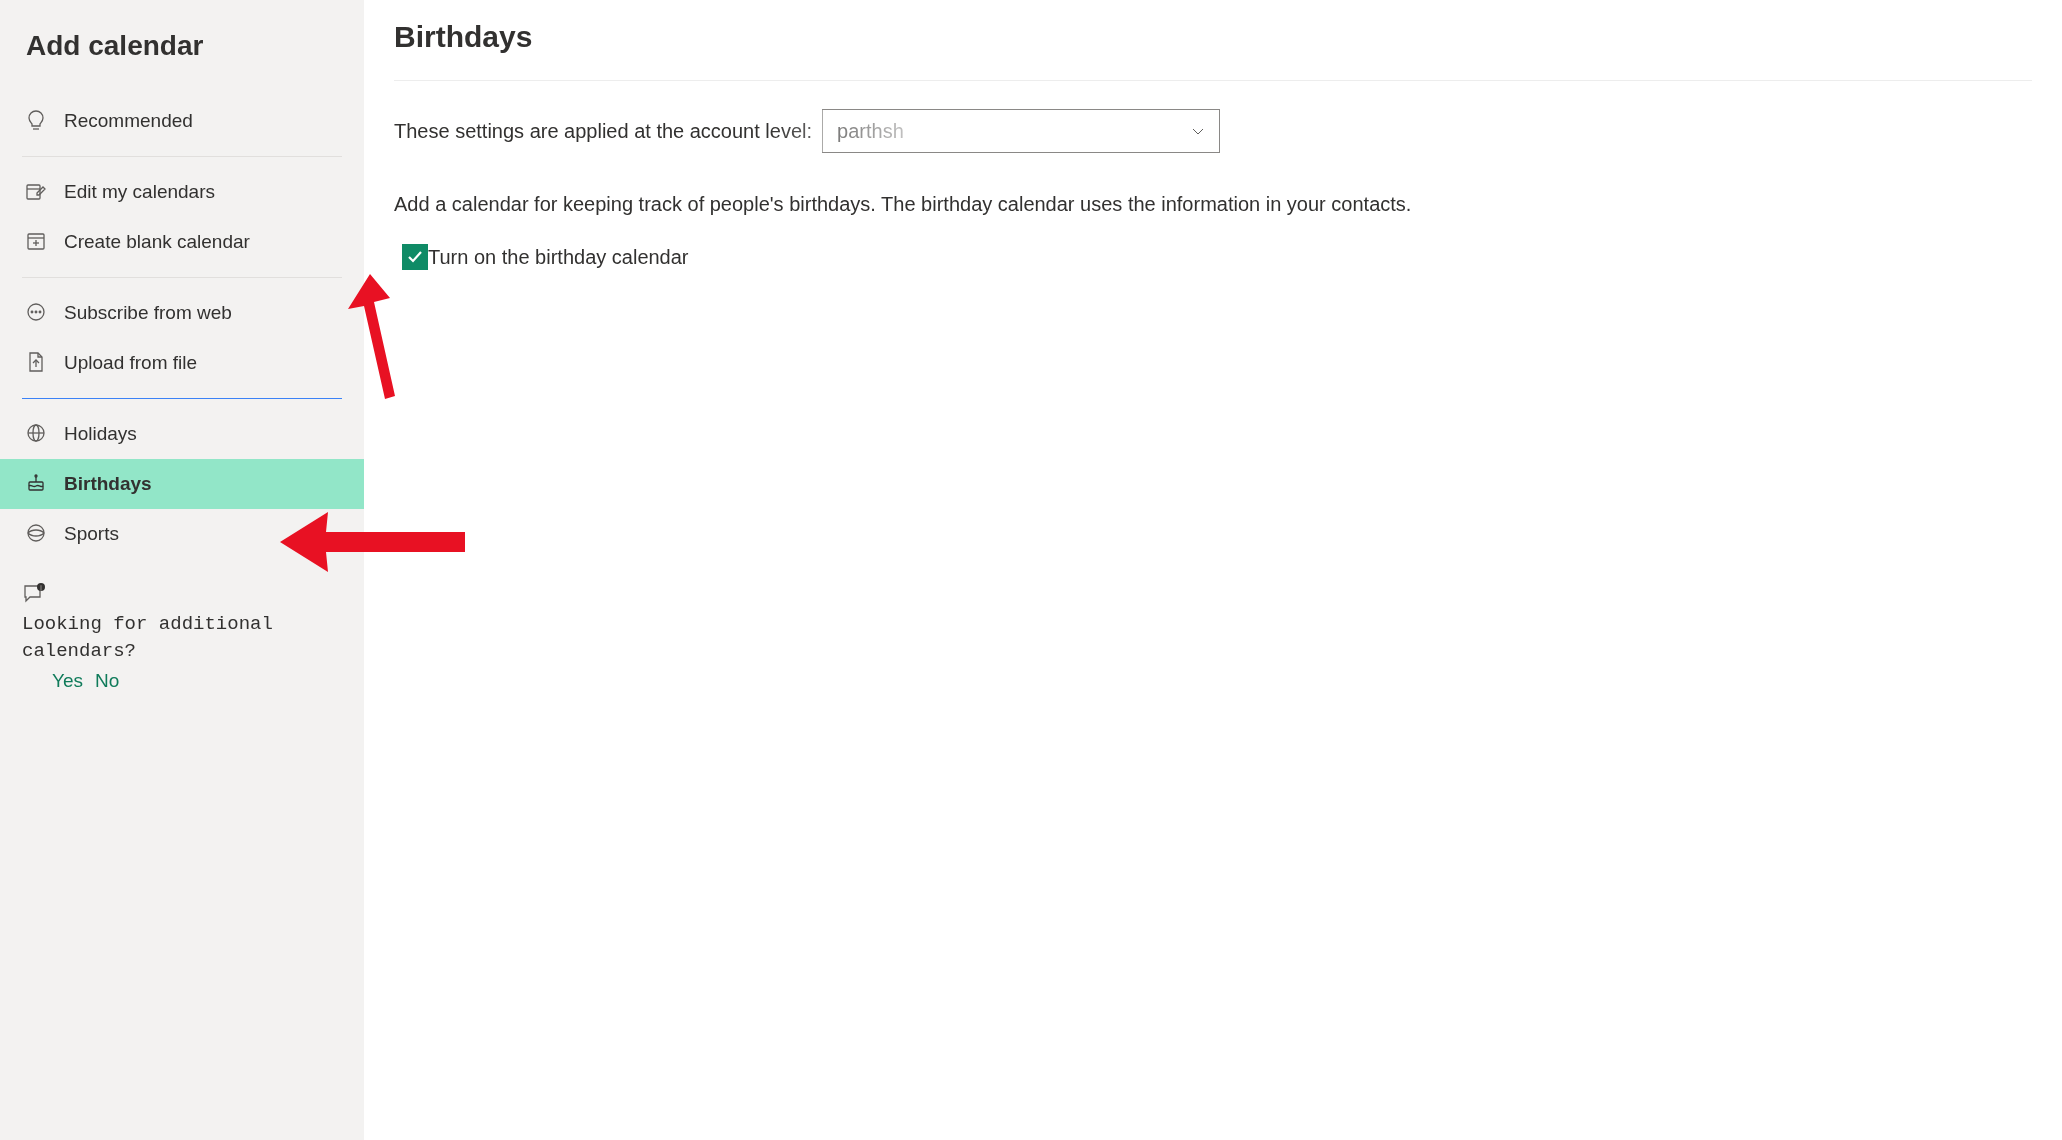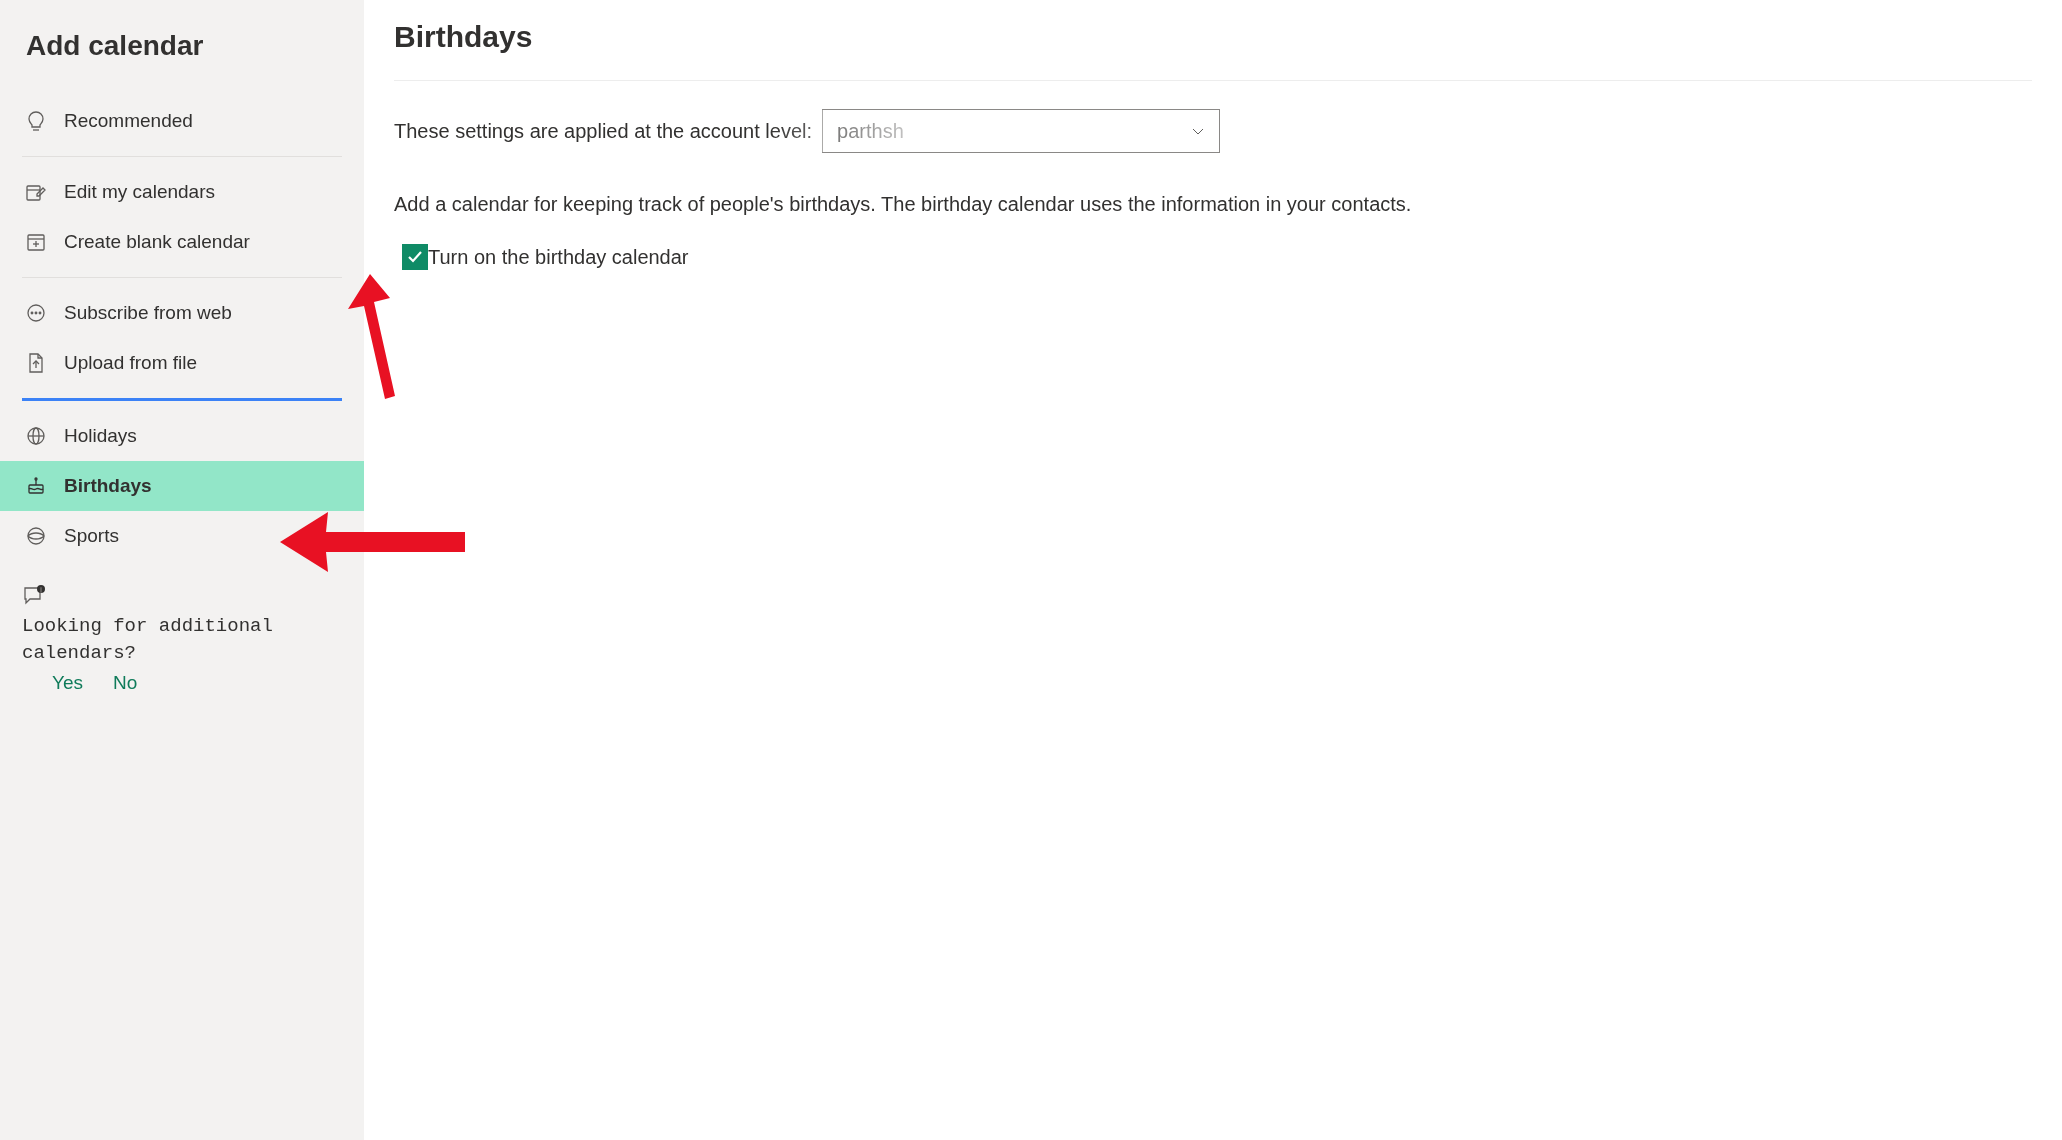--- a/index.html
+++ b/index.html
@@ -25,21 +25,20 @@
       color: #323130;
     }
     .sidebar-group {
       border-top: 1px solid #e1dfdd;
       margin: 0 22px;
       padding: 10px 0;
     }
     .sidebar-group:first-of-type { border-top: none; }
     .sidebar-item {
       display: flex;
-      align-items: center;
       gap: 18px;
       padding: 14px 26px;
       cursor: pointer;
       font-size: 19px;
       color: #323130;
       margin: 0 -22px;
     }
     .sidebar-item.selected {
       background: #92e6c8;
       font-weight: 700;
@@ -64,21 +63,21 @@
     .feedback-text {
       font-size: 19px;
       color: #323130;
       line-height: 1.4;
       font-family: Liberation Mono, monospace;
     }
     .feedback-buttons {
       margin-top: 6px;
       padding-left: 30px;
       display: flex;
-      gap: 30px;
+      gap: 12px;
     }
     .feedback-btn {
       background: none;
       border: none;
       font-size: 19px;
       color: #0f7b5a;
       cursor: pointer;
       font-family: inherit;
     }
     .main {
@@ -220,21 +219,21 @@
             <path d="M3 1 L11 1 L15 5 L15 19 L3 19 Z"></path>
             <path d="M11 1 L11 5 L15 5"></path>
             <line x1="9" y1="8" x2="9" y2="15"></line>
             <path d="M6 11 L9 8 L12 11"></path>
           </svg>
       </span>
       <span>Upload from file</span>
     </div>
   </div>
 
-  <div class="sidebar-group" style="border-top:3px solid #3b82f6;">
+  <div class="sidebar-group" style="border-top:1px solid #3b82f6;">
     <div class="sidebar-item">
       <span class="icon">
         <svg width="20" height="20" viewBox="0 0 20 20" fill="none" stroke="currentColor" stroke-width="1.3">
             <circle cx="10" cy="10" r="8"></circle>
             <ellipse cx="10" cy="10" rx="3" ry="8"></ellipse>
             <line x1="2" y1="10" x2="18" y2="10"></line>
           </svg>
       </span>
       <span>Holidays</span>
     </div>

